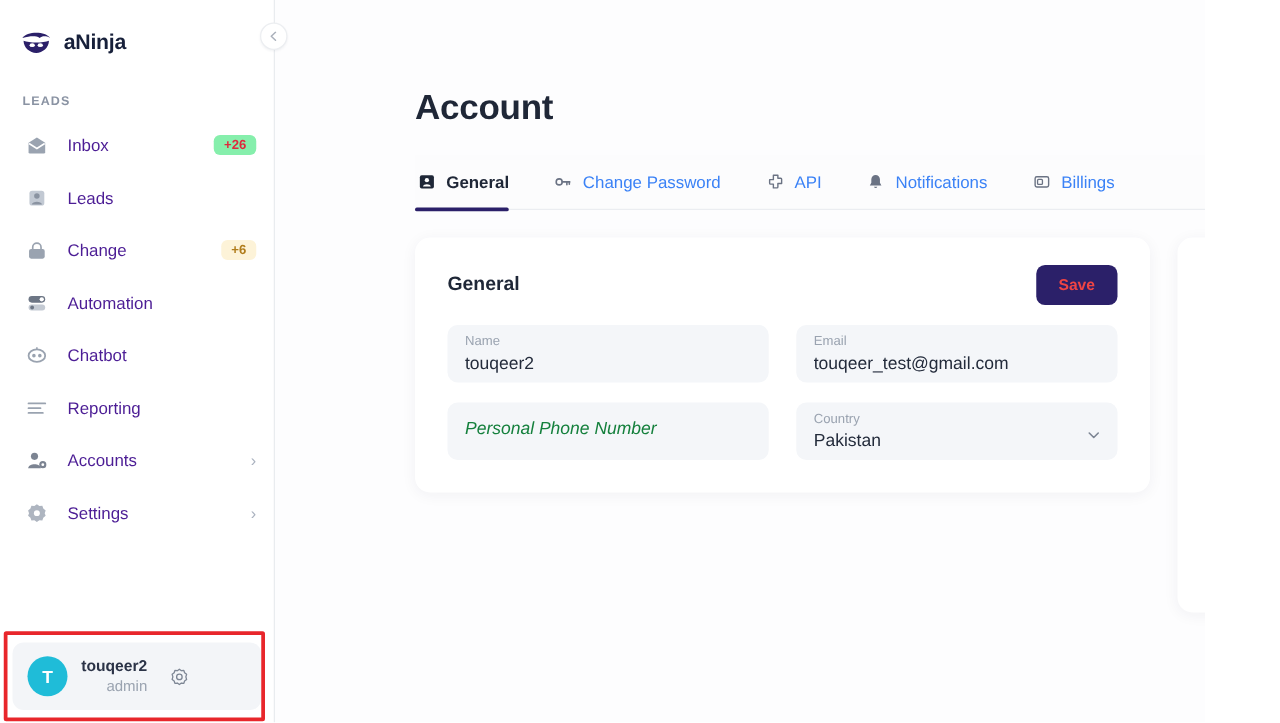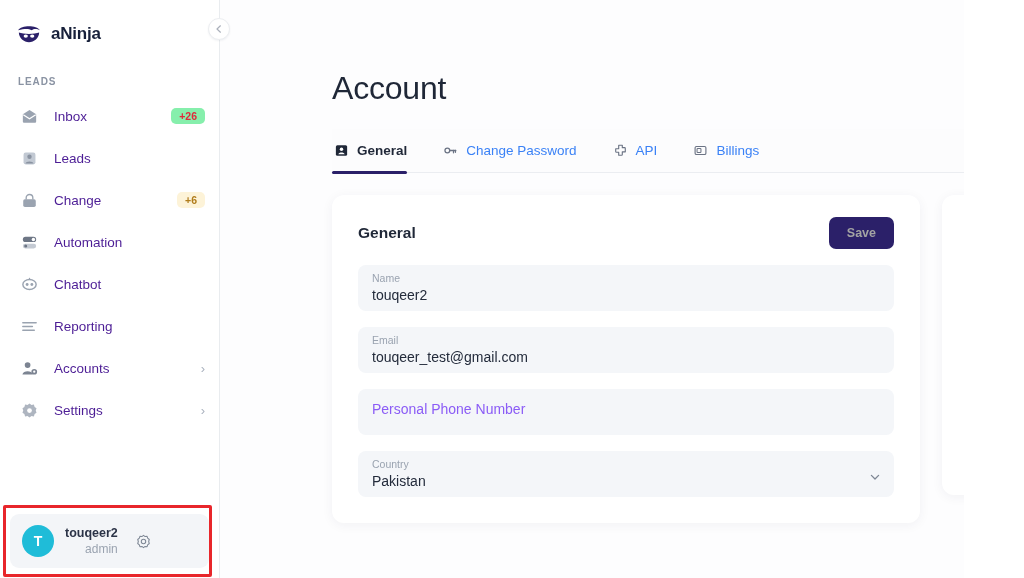--- a/index.html
+++ b/index.html
@@ -129,22 +129,22 @@
 
   
   .main {
     flex: 1 1 auto;
     height: 578px;
     background: #fdfdfe;
     position: relative;
     overflow: hidden;
   }
   .page-title {
-    font-size: 32px;
-    font-weight: normal;
+    font-size: 28px;
+    font-weight: bold;
     color: #1f2737;
     padding: 70px 12px 0 112px;
     letter-spacing: -0.2px;
   }
 
   .tabs {
     margin: 22px 0 0 112px;
     display: flex; align-items: center;
     gap: 0;
     border-bottom: 1px solid #ebedf1;
@@ -191,48 +191,49 @@
     flex: 0 0 260px;
     height: 300px;
   }
   .card-head {
     display: flex; align-items: center; justify-content: space-between;
     margin-bottom: 16px;
   }
   .card-title { font-size: 15.5px; font-weight: bold; color: #1f2737; }
   .save-btn {
     background: #2b2069;
-    color: #a3a3a3;
+    color: #ef4444;
     font-size: 12.5px; font-weight: bold;
     border: none;
     border-radius: 7px;
     padding: 9px 18px;
     cursor: pointer;
     font-family: "Liberation Sans", sans-serif;
   }
 
   .form-grid {
     display: grid;
-    grid-template-columns: 1fr;
+    grid-template-columns: 1fr 1fr;
     gap: 16px 22px;
   }
   .field {
     background: #f4f6f9;
     border-radius: 8px;
     height: 46px;
     padding: 7px 14px 0 14px;
     position: relative;
     cursor: text;
   }
   .field-label { font-size: 10.5px; color: #9aa3b0; line-height: 1.2; }
   .field-value { font-size: 14px; color: #232b3b; line-height: 1.45; }
   .field-placeholder {
-    font-size: 14px; color: #8b5cf6;
+    font-size: 14px; color: #15803d;
     display: flex; align-items: center; height: 100%;
     padding-bottom: 7px;
+    font-style: italic;
   }
   .field.empty { padding-top: 0; }
   .field .caret {
     position: absolute; right: 13px; top: 50%;
     transform: translateY(-25%);
     color: #7d8694;
     display: flex;
   }
 </style>
 </head>
@@ -410,20 +411,29 @@
 
       <div class="tab">
         <span class="tab-icon">
           <svg width="15" height="15" viewBox="0 0 20 20">
               <path d="M7.6 3 H12.4 V6.2 H15.4 A1 1 0 0 1 16.4 7.2 V11.8 H12.4 V15.4 A1 1 0 0 1 11.4 16.4 H7.6 V12.4 H4.6 A1 1 0 0 1 3.6 11.4 V7.6 H7.6 Z" fill="none" stroke="#6b7384" stroke-width="1.5" stroke-linejoin="round"></path>
             </svg>
         </span>
         <span>API</span>
       </div>
 
+      <div class="tab">
+        <span class="tab-icon">
+          <svg width="15" height="15" viewBox="0 0 20 20">
+              <path d="M10 2.6 A4.6 4.6 0 0 1 14.6 7.2 V11 L16.2 13.8 H3.8 L5.4 11 V7.2 A4.6 4.6 0 0 1 10 2.6 Z" fill="#6b7384"></path>
+              <path d="M8.2 15.2 A1.9 1.9 0 0 0 11.8 15.2 Z" fill="#6b7384"></path>
+            </svg>
+        </span>
+        <span>Notifications</span>
+      </div>
 
       <div class="tab">
         <span class="tab-icon">
           <svg width="15" height="15" viewBox="0 0 20 20">
               <rect x="2.8" y="4.6" width="14.4" height="10.8" rx="1.8" fill="none" stroke="#6b7384" stroke-width="1.5"></rect>
               <rect x="5.4" y="7.4" width="5.2" height="5.2" rx="1" fill="none" stroke="#6b7384" stroke-width="1.4"></rect>
             </svg>
         </span>
         <span>Billings</span>
       </div>

